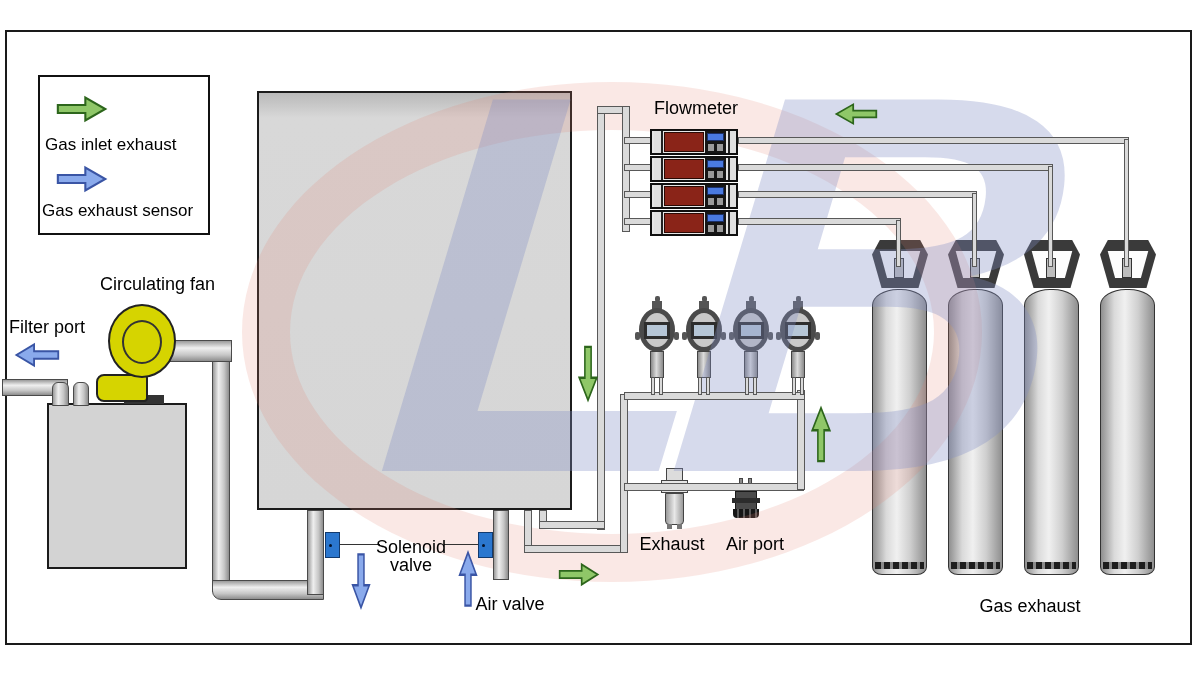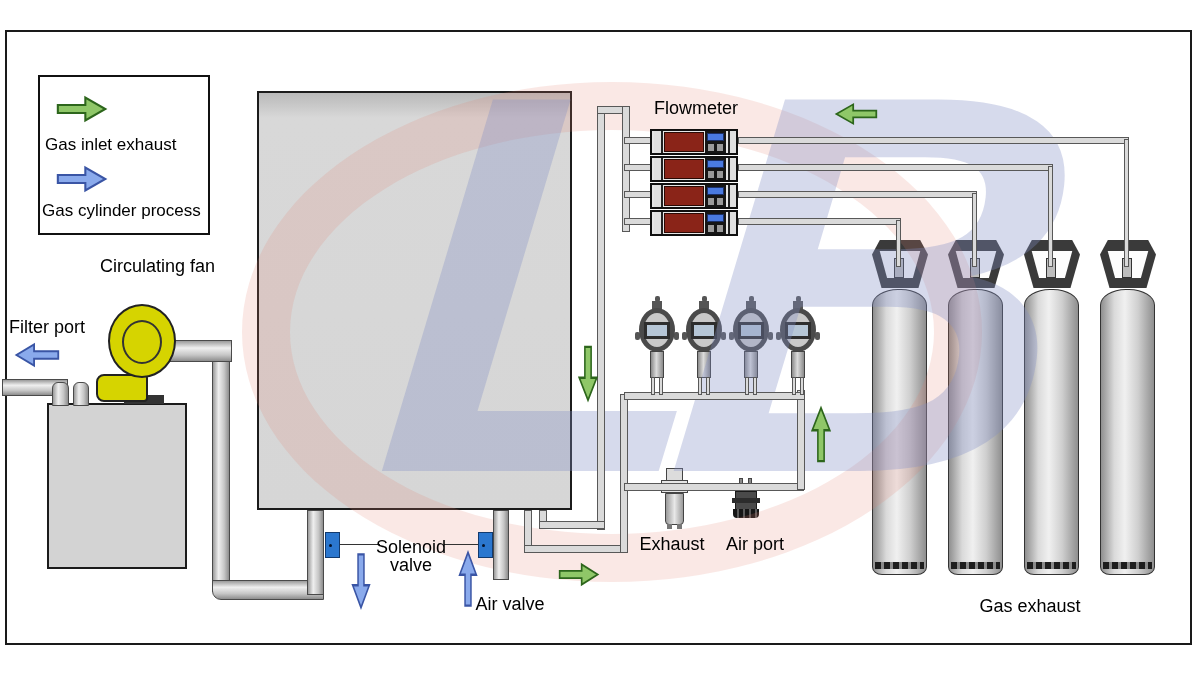--- a/index.html
+++ b/index.html
@@ -285,21 +285,21 @@
   </div>
 
   <div class="legendbox z4"></div>
   <svg class="arr green z5" style="left:50px;top:64px;width:50px;height:26px" viewBox="0 0 60 32" preserveAspectRatio="none">
         <polygon points="1,11 34,11 34,2 58,16 34,30 34,21 1,21"></polygon>
       </svg>
   <div class="lbl z5" style="left:38px;top:103px;font-size:17px">Gas inlet exhaust</div>
   <svg class="arr blue z5" style="left:50px;top:134px;width:50px;height:26px" viewBox="0 0 60 32" preserveAspectRatio="none">
         <polygon points="1,11 34,11 34,2 58,16 34,30 34,21 1,21"></polygon>
       </svg>
-  <div class="lbl z5" style="left:35px;top:169px;font-size:17px">Gas cylinder process</div>
+  <div class="lbl z5" style="left:35px;top:169px;font-size:17px">Gas exhaust sensor</div>
 
   <svg class="arr blue z5" style="left:8px;top:311px;width:44px;height:24px;transform:scaleX(-1)" viewBox="0 0 60 32" preserveAspectRatio="none">
         <polygon points="1,11 34,11 34,2 58,16 34,30 34,21 1,21"></polygon>
       </svg>
   <svg class="arr green z5" style="left:828px;top:71px;width:42px;height:22px;transform:scaleX(-1)" viewBox="0 0 60 32" preserveAspectRatio="none">
         <polygon points="1,11 34,11 34,2 58,16 34,30 34,21 1,21"></polygon>
       </svg>
   <svg class="arr green z5" style="left:553px;top:332px;width:56px;height:20px;transform:rotate(90deg)" viewBox="0 0 60 32" preserveAspectRatio="none">
         <polygon points="1,11 34,11 34,2 58,16 34,30 34,21 1,21"></polygon>
       </svg>
@@ -309,21 +309,21 @@
   <svg class="arr green z5" style="left:552px;top:531px;width:40px;height:23px" viewBox="0 0 60 32" preserveAspectRatio="none">
         <polygon points="1,11 34,11 34,2 58,16 34,30 34,21 1,21"></polygon>
       </svg>
   <svg class="arr blue z5" style="left:326px;top:540px;width:56px;height:19px;transform:rotate(90deg)" viewBox="0 0 60 32" preserveAspectRatio="none">
         <polygon points="1,11 34,11 34,2 58,16 34,30 34,21 1,21"></polygon>
       </svg>
   <svg class="arr blue z5" style="left:433px;top:537px;width:56px;height:19px;transform:rotate(-90deg)" viewBox="0 0 60 32" preserveAspectRatio="none">
         <polygon points="1,11 34,11 34,2 58,16 34,30 34,21 1,21"></polygon>
       </svg>
 
-  <div class="lbl z5 ctr" style="left:88px;top:224px;width:125px">Circulating fan</div>
+  <div class="lbl z5 ctr" style="left:88px;top:242px;width:125px">Circulating fan</div>
   <div class="lbl z5" style="left:2px;top:285px">Filter port</div>
   <div class="lbl z5 ctr" style="left:354px;top:506px;width:100px;line-height:18px">
     <span>Solenoid</span><br>
     <span>valve</span>
   </div>
   <div class="lbl z5 ctr" style="left:453px;top:562px;width:100px">Air valve</div>
   <div class="lbl z5 ctr" style="left:639px;top:66px;width:100px">Flowmeter</div>
   <div class="lbl z5 ctr" style="left:625px;top:502px;width:80px">Exhaust</div>
   <div class="lbl z5 ctr" style="left:708px;top:502px;width:80px">Air port</div>
   <div class="lbl z5 ctr" style="left:953px;top:564px;width:140px">Gas exhaust</div>

